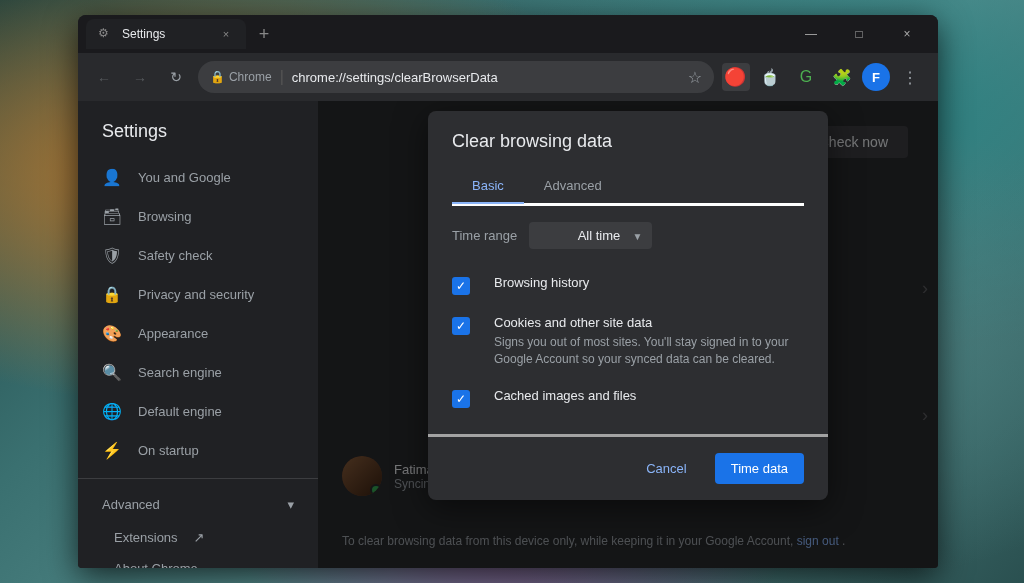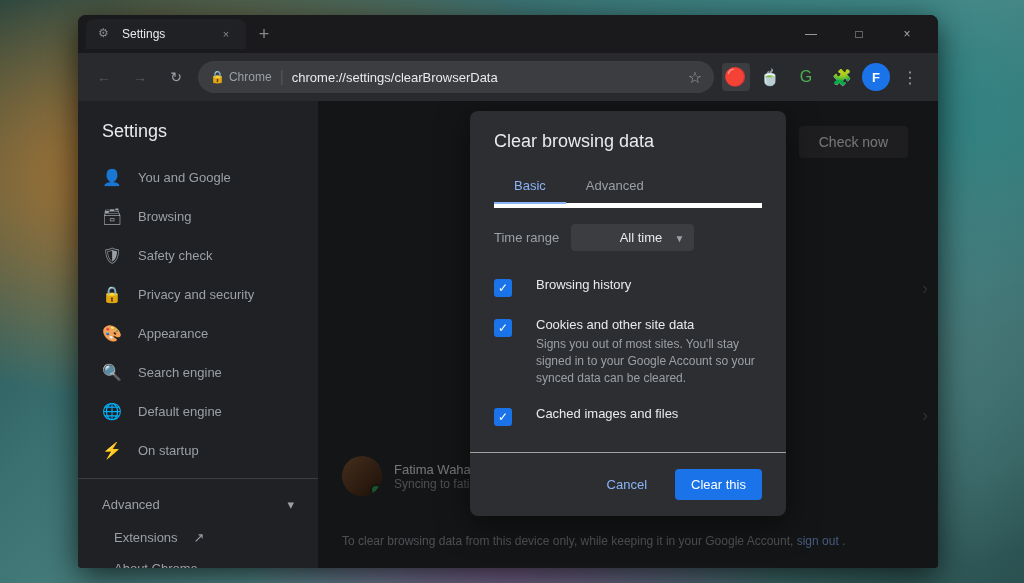--- a/index.html
+++ b/index.html
@@ -301,40 +301,40 @@
       display: flex;
       align-items: flex-start;
       justify-content: center;
       padding-top: 10px;
     }
 
     
     .dialog {
       background: #2d2e31;
       border-radius: 8px;
-      width: 316px;
+      width: 400px;
       box-shadow: 0 8px 32px rgba(0,0,0,0.5);
       overflow: hidden;
     }
 
     .dialog-header {
       padding: 20px 24px 0;
     }
 
     .dialog-title {
       color: #e8eaed;
       font-size: 18px;
       font-weight: 400;
       margin-bottom: 16px;
     }
 
     
     .dialog-tabs {
       display: flex;
-      border-bottom: 5px solid #ffffff;
+      border-bottom: 3px solid #ffffff;
     }
 
     .dialog-tab {
       padding: 10px 20px;
       color: #9aa0a6;
       font-size: 13px;
       cursor: pointer;
       position: relative;
     }
 
@@ -462,21 +462,21 @@
     .option-link {
       color: #8ab4f8;
     }
 
     
     .dialog-footer {
       display: flex;
       justify-content: flex-end;
       gap: 12px;
       padding: 16px 24px;
-      border-top: 1px solid #a3a3a3;
+      border-top: 3px solid #a3a3a3;
     }
 
     .btn-cancel {
       background: transparent;
       border: none;
       color: #8ab4f8;
       padding: 8px 16px;
       border-radius: 4px;
       font-size: 13px;
       cursor: pointer;
@@ -734,20 +734,20 @@
                   <div class="option-title">Cached images and files</div>
                   <div class="option-desc"></div>
                 </div>
               </div>
 
             </div>
           </div>
 
           <div class="dialog-footer">
             <button class="btn-cancel">Cancel</button>
-            <button class="btn-clear">Clear this</button>
+            <button class="btn-clear">Time data</button>
           </div>
         </div>
       </div>
 
     </div>
   </div>
 </div>
 
 </body></html>

